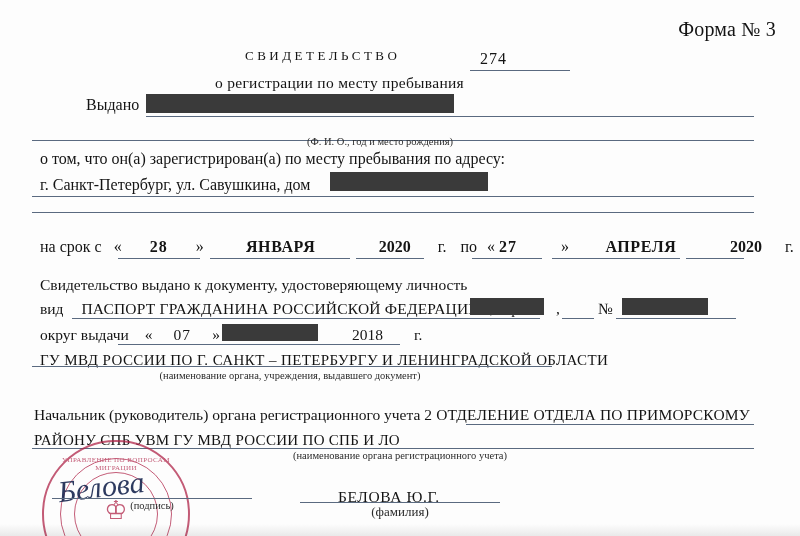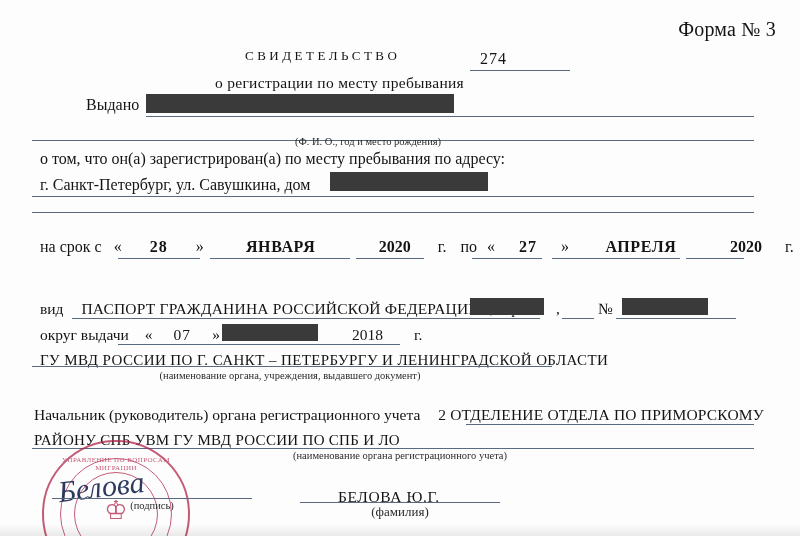--- a/index.html
+++ b/index.html
@@ -74,21 +74,21 @@
     font-size: 16px;
   }
   .issued-tail {
     top: 98px;
     left: 456px;
     font-size: 13.5px;
     letter-spacing: 0.2px;
   }
   .cap-fio {
     top: 136px;
-    left: 4px;
+    left: 16px;
     width: 728px;
   }
 
   
   .about-line {
     top: 150px;
     left: 40px;
     font-size: 16px;
   }
   .addr-line {
@@ -228,33 +228,34 @@
   <div class="abs term-row">
     <span>на срок с</span>
     <span style="margin-left:8px;">«</span>
     <span style="display:inline-block; width:66px; text-align:center; font-weight:bold; letter-spacing:1px;">28</span>
     <span>»</span>
     <span style="display:inline-block; width:146px; text-align:center; font-weight:bold; letter-spacing:0.6px;">ЯНВАРЯ</span>
     <span style="display:inline-block; width:74px; text-align:center; font-weight:bold;">2020</span>
     <span style="margin-left:2px;">г.</span>
     <span style="margin-left:10px;">по</span>
     <span style="margin-left:6px;">«</span>
-    <span style="display:inline-block; width:58px; text-align:center; font-weight:bold; letter-spacing:1px;">27</span>
+    <span style="display:inline-block; width:58px; font-weight:bold; letter-spacing:1px;">27</span>
     <span>»</span>
     <span style="display:inline-block; width:136px; text-align:center; font-weight:bold; letter-spacing:0.6px;">АПРЕЛЯ</span>
     <span style="display:inline-block; width:66px; text-align:center; font-weight:bold;">2020</span>
     <span style="margin-left:2px;">г.</span>
   </div>
   <div class="line" style="left:118px; top:258px; width:82px;"></div>
   <div class="line" style="left:210px; top:258px; width:140px;"></div>
   <div class="line" style="left:356px; top:258px; width:68px;"></div>
   <div class="line" style="left:472px; top:258px; width:70px;"></div>
   <div class="line" style="left:552px; top:258px; width:128px;"></div>
   <div class="line" style="left:686px; top:258px; width:58px;"></div>
 
+  <div class="abs doc-l1">Свидетельство выдано к документу, удостоверяющему личность</div>
 
   <div class="abs doc-l2">
     <span>вид</span>
     <span style="margin-left:14px; letter-spacing:0.2px;">ПАСПОРТ ГРАЖДАНИНА РОССИЙСКОЙ ФЕДЕРАЦИИ</span>
     <span style="margin-left:6px;">, серия</span>
   </div>
   <div class="redact" style="left:470px; top:298px; width:74px; height:17px;"></div>
   <div class="abs" style="top:300px; left:556px; font-size:15.5px;">,</div>
   <div class="abs" style="top:300px; left:598px; font-size:15.5px;">№</div>
   <div class="redact" style="left:622px; top:298px; width:86px; height:17px;"></div>
@@ -272,21 +273,21 @@
   <div class="abs" style="top:326px; left:352px; font-size:15.5px;">2018</div>
   <div class="abs" style="top:326px; left:414px; font-size:15.5px;">г.</div>
   <div class="line" style="left:118px; top:344px; width:282px;"></div>
 
   <div class="abs doc-l4">ГУ  МВД  РОССИИ  ПО  Г. САНКТ – ПЕТЕРБУРГУ  И  ЛЕНИНГРАДСКОЙ ОБЛАСТИ</div>
   <div class="line" style="left:32px; top:366px; width:520px;"></div>
   <div class="abs small-caption cap-organ" style="width:560px; left:10px;">(наименование органа, учреждения, выдавшего документ)</div>
 
   <div class="abs chief-l1">
     <span>Начальник (руководитель) органа регистрационного учета</span>
-    <span style="margin-left:14px; letter-spacing:0.2px;">2 ОТДЕЛЕНИЕ ОТДЕЛА  ПО ПРИМОРСКОМУ</span>
+    <span style="letter-spacing:0.2px;">2 ОТДЕЛЕНИЕ ОТДЕЛА  ПО ПРИМОРСКОМУ</span>
   </div>
   <div class="line" style="left:466px; top:424px; width:288px;"></div>
   <div class="abs chief-l2">РАЙОНУ СПБ УВМ  ГУ  МВД  РОССИИ  ПО СПБ  И  ЛО</div>
   <div class="line" style="left:32px; top:448px; width:722px;"></div>
   <div class="abs small-caption cap-chief">(наименование органа регистрационного учета)</div>
 
   <div class="stamp">
     <div class="stamp-inner"></div>
     <div class="stamp-inner2"></div>
     <div class="stamp-text" style="top:14px;">УПРАВЛЕНИЕ ПО ВОПРОСАМ МИГРАЦИИ</div>

